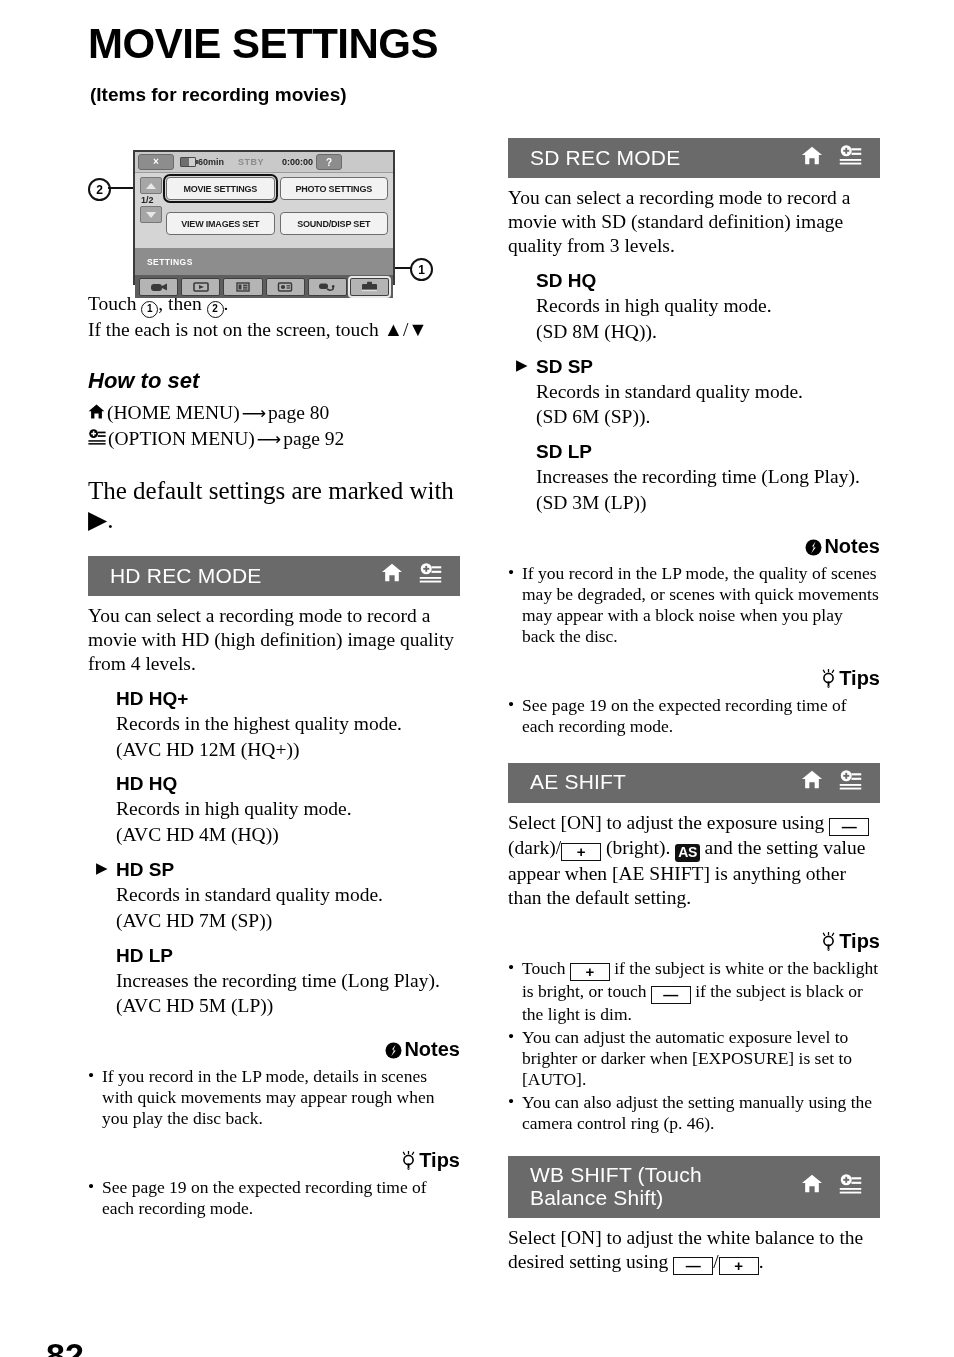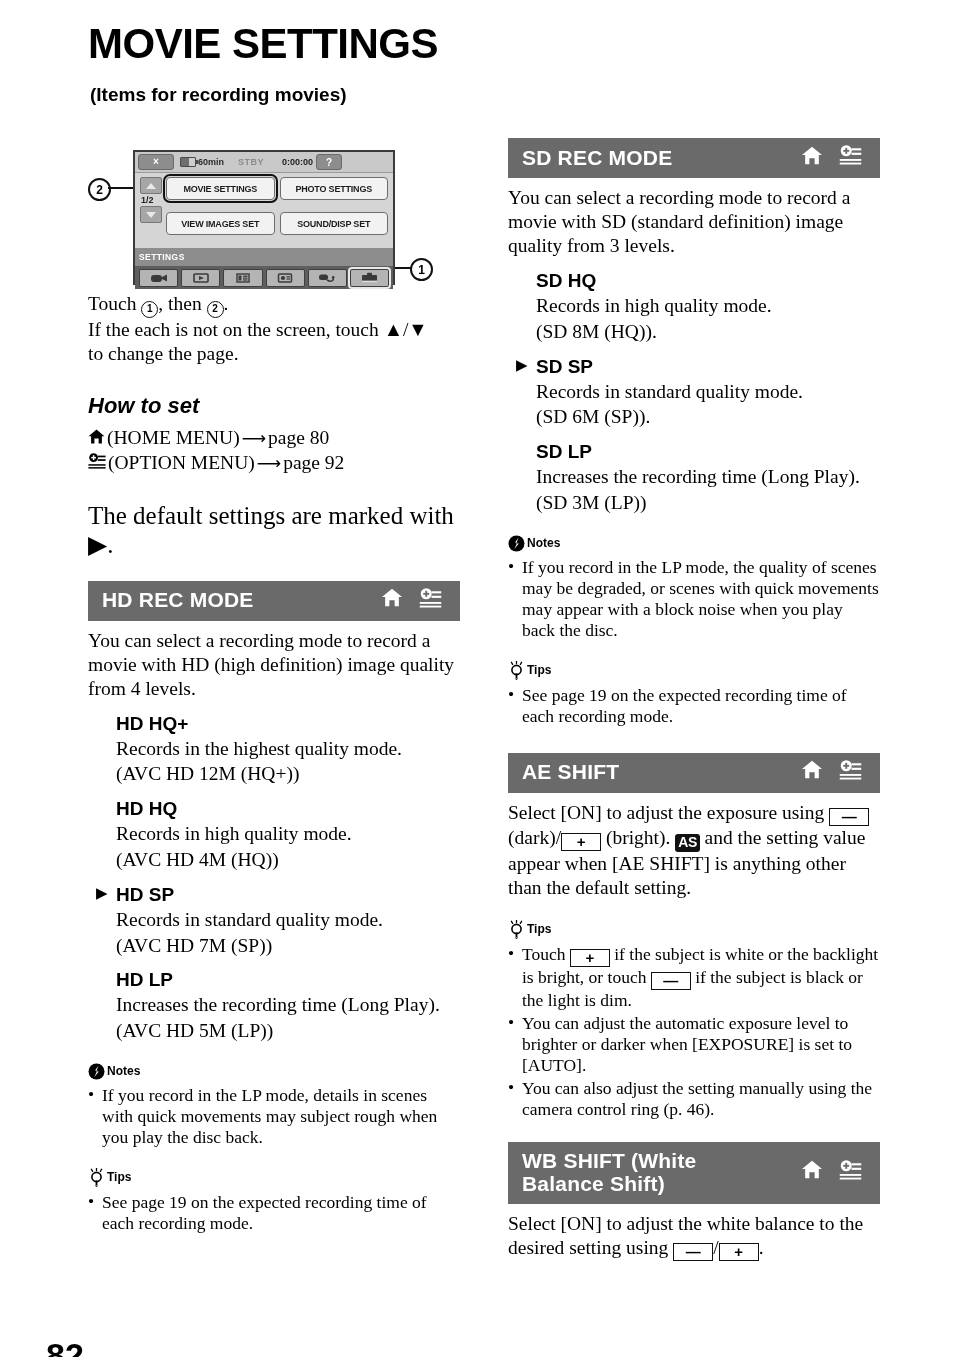--- a/index.html
+++ b/index.html
@@ -195,29 +195,29 @@
   .left-col-btns {
     position: absolute;
     left: 5px;
     top: 4px;
     width: 22px;
   }
   .menu-cols {
     margin-left: 26px;
   }
   .lcd-label {
-    height: 18px;
+    height: 27px;
     background: #8d8d8d;
     color: #fff;
     font-family: "Liberation Sans", sans-serif;
     font-size: 8.5px;
     font-weight: bold;
     display: flex;
     align-items: center;
-    padding-left: 4px;
+    padding-left: 12px;
     letter-spacing: 0.4px;
   }
   .tabbar {
     height: 23px;
     background: #5e5e5e;
     display: flex;
     align-items: center;
     gap: 3px;
     padding: 0 4px;
     box-sizing: border-box;
@@ -298,24 +298,24 @@
     width: 18px; height: 16px;
     vertical-align: -3px;
   }
   .arrow-ico { font-size: 17px; }
 
   
   .sec-head {
     background: #6a6a6a;
     color: #ffffff;
     font-family: "Liberation Sans", sans-serif;
-    font-weight: bold;
+    font-weight: normal;
     font-size: 21px;
     letter-spacing: 0.2px;
-    padding: 7px 12px 8px 14px;
+    padding: 7px 12px 8px 22px;
     display: flex;
     align-items: center;
     justify-content: space-between;
     box-sizing: border-box;
     min-height: 36px;
   }
   .sec-head .sh-title { line-height: 1.12; }
   .sec-head .sh-icons {
     display: flex;
     align-items: center;
@@ -349,25 +349,26 @@
     font-size: 19.5px;
     line-height: 1.22;
     margin-left: 28px;
     margin-top: 2px;
   }
 
   
   .nt-head {
     font-family: "Liberation Sans", sans-serif;
     font-weight: bold;
-    font-size: 12px;
+    font-size: 20px;
     display: flex;
     align-items: center;
     gap: 2px;
     margin: 20px 0 5px 0;
+    justify-content: flex-end;
   }
   .nt-list {
     margin: 0;
     padding: 0;
     list-style: none;
     font-size: 17.5px;
     line-height: 1.2;
   }
   .nt-list li {
     position: relative;
@@ -528,21 +529,20 @@
             </svg>
         </div>
       </div>
 
     </div>
   </div>
 
   <div class="intro-lines">
     <div><span>Touch </span><span class="inline-circ">1</span><span>, then </span><span class="inline-circ">2</span><span>.</span></div>
     <div>If the each is not on the screen, touch ▲/▼</div>
-    <div>to change the page.</div>
   </div>
 
   <div class="h2">How to set</div>
 
   <div class="howto-line">
     <span class="ico-home">
       <svg width="17" height="15" viewBox="0 0 17 15">
           <path d="M8.5 0.6 L16.4 7.2 L13.9 7.2 L13.9 14.4 L10.6 14.4 L10.6 9.6 L6.4 9.6 L6.4 14.4 L3.1 14.4 L3.1 7.2 L0.6 7.2 Z" fill="#000"></path>
         </svg>
     </span>
@@ -611,21 +611,21 @@
   </div>
 
   <div class="nt-head">
     <span class="note-ico"><svg width="17" height="17" viewBox="0 0 17 17">
           <circle cx="8.5" cy="8.5" r="8" fill="#000"></circle>
           <path d="M10.6 2.6 L7.0 7.6 L9.4 7.6 L6.2 14.2 L10.8 8.6 L8.2 8.6 Z" fill="#fff"></path>
         </svg></span>
     <span>Notes</span>
   </div>
   <ul class="nt-list">
-    <li>If you record in the LP mode, details in scenes with quick movements may subject rough when you play the disc back.</li>
+    <li>If you record in the LP mode, details in scenes with quick movements may appear rough when you play the disc back.</li>
   </ul>
 
   <div class="nt-head">
     <span class="tip-ico"><svg width="17" height="19" viewBox="0 0 17 19">
           <path d="M3.4 1.2 L4.6 3.4 M8.5 0.2 L8.5 2.6 M13.6 1.2 L12.4 3.4" stroke="#000" stroke-width="1.3" stroke-linecap="round"></path>
           <circle cx="8.5" cy="9" r="4.6" fill="none" stroke="#000" stroke-width="1.6"></circle>
           <rect x="7.6" y="12.4" width="1.8" height="4.6" fill="#000"></rect>
           <path d="M6.6 17.4 L10.4 17.4 L8.5 19 Z" fill="#000"></path>
         </svg></span>
     <span>Tips</span>
@@ -737,21 +737,21 @@
       <span>if the subject is white or the backlight is bright, or touch</span>
       <span class="keybox">—</span>
       <span>if the subject is black or the light is dim.</span>
     </li>
     <li>You can adjust the automatic exposure level to brighter or darker when [EXPOSURE] is set to [AUTO].</li>
     <li>You can also adjust the setting manually using the camera control ring (p. 46).</li>
   </ul>
 
   <div class="sec-head" style="margin-top:22px;">
     <span class="sh-title">
-      <span>WB SHIFT (White</span><br>
+      <span>WB SHIFT (Touch</span><br>
       <span>Balance Shift)</span>
     </span>
     <span class="sh-icons">
       <span><svg width="22" height="19" viewBox="0 0 17 15">
             <path d="M8.5 0.6 L16.4 7.2 L13.9 7.2 L13.9 14.4 L10.6 14.4 L10.6 9.6 L6.4 9.6 L6.4 14.4 L3.1 14.4 L3.1 7.2 L0.6 7.2 Z" fill="#fff"></path>
           </svg></span>
       <span><svg width="23" height="20" viewBox="0 0 18 16">
             <circle cx="5.6" cy="4.6" r="4.4" fill="#fff"></circle>
             <rect x="3.2" y="3.9" width="4.8" height="1.5" fill="#6a6a6a"></rect>
             <rect x="4.85" y="2.25" width="1.5" height="4.8" fill="#6a6a6a"></rect>

